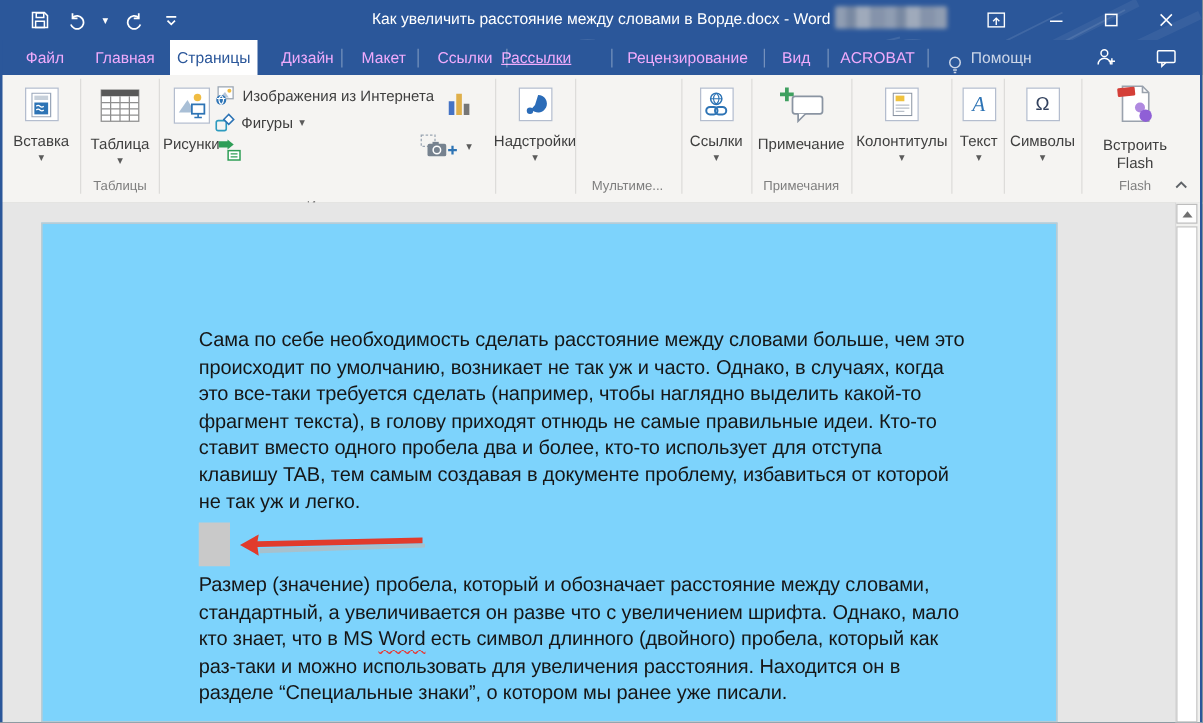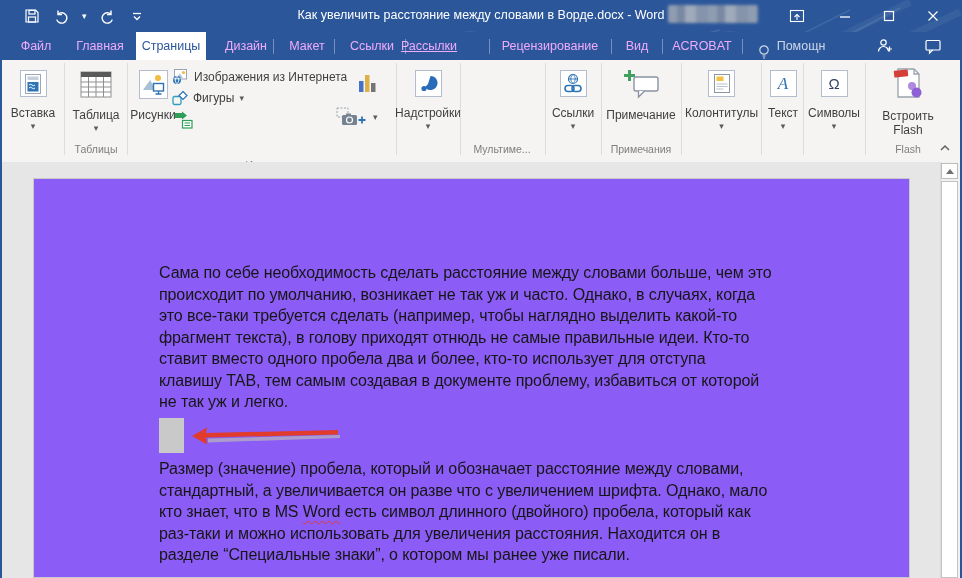--- a/index.html
+++ b/index.html
@@ -37,21 +37,21 @@
   .blabel{margin-top:9px;font-size:12px;color:#3f3f3f;line-height:14px;text-align:center;white-space:nowrap;}
   .blabel.wrap{white-space:normal;}
   .caret{font-size:9px;color:#5b5b5b;line-height:9px;margin-top:2px;}
   .grouplabel{position:absolute;top:83px;font-size:10.5px;color:#7e7e7e;text-align:center;white-space:nowrap;}
   .smallrow{position:absolute;display:flex;align-items:center;gap:5px;font-size:12px;color:#3f3f3f;white-space:nowrap;}
   .glyph-a{font-family:"Liberation Serif","DejaVu Serif",serif;font-style:italic;font-size:17px;color:#2e74b5;line-height:1;}
   .glyph-o{font-size:15px;color:#33425e;line-height:1;}
   .collapse{position:absolute;left:936px;top:80px;width:18px;height:16px;display:flex;align-items:center;justify-content:center;}
   
   .docarea{position:absolute;left:0;top:162px;width:962px;height:416px;background:#e6e6e6;}
-  .page{position:absolute;left:33px;top:16px;width:877px;height:400px;background:#8b5cf6;
+  .page{position:absolute;left:33px;top:16px;width:813px;height:400px;background:#7dd3fc;
         border:1px solid #c9c9c9;box-sizing:border-box;}
   .dtext{position:absolute;left:125px;font-size:16px;line-height:21.5px;color:#161616;
          letter-spacing:-0.1px;white-space:nowrap;}
   .squig{text-decoration:underline;text-decoration-style:wavy;text-decoration-color:#e53935;
          text-decoration-thickness:1px;text-underline-offset:3px;}
   .spacerbox{position:absolute;left:125px;top:239px;width:25px;height:35px;background:#c9c9c9;}
   .redarrow{position:absolute;left:156px;top:246px;}
   
   .scroll-track{position:absolute;left:940px;top:0;width:20px;height:416px;background:#f1f1ef;border-left:1px solid #dadada;}
   .scroll-up{position:absolute;left:941px;top:1px;width:17px;height:16px;background:#fdfdfd;border:1px solid #bdbdbd;

